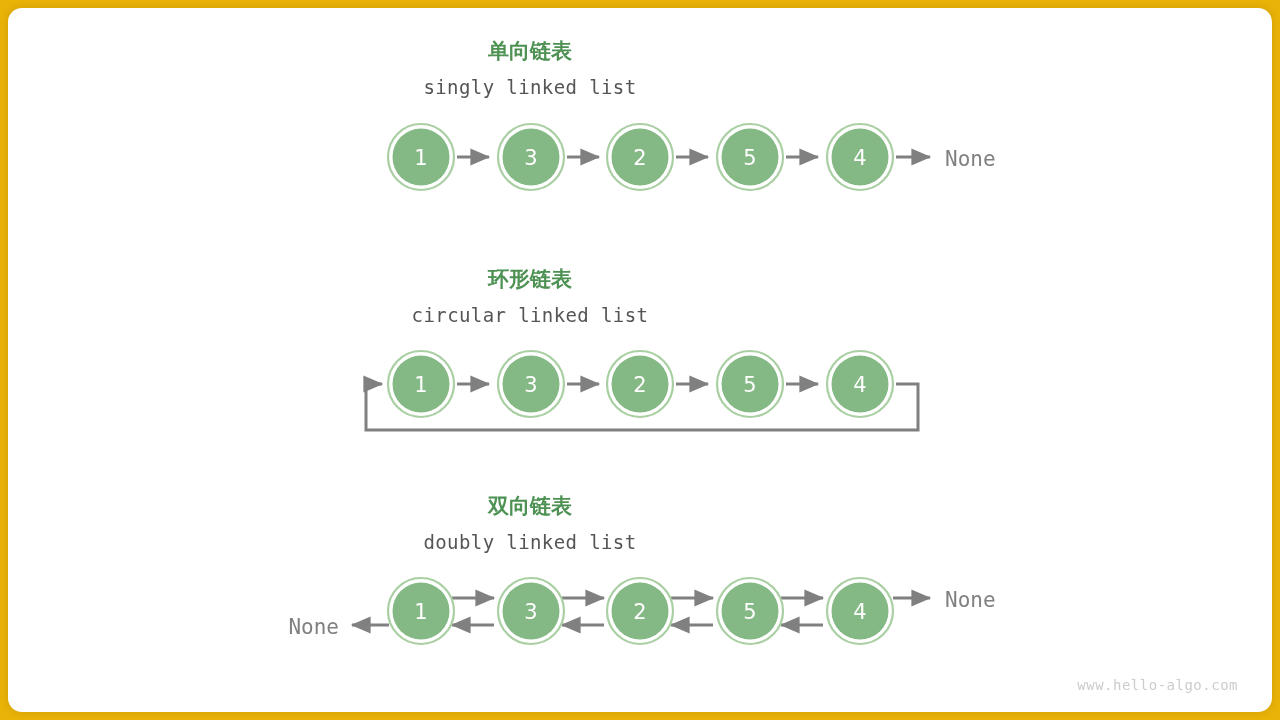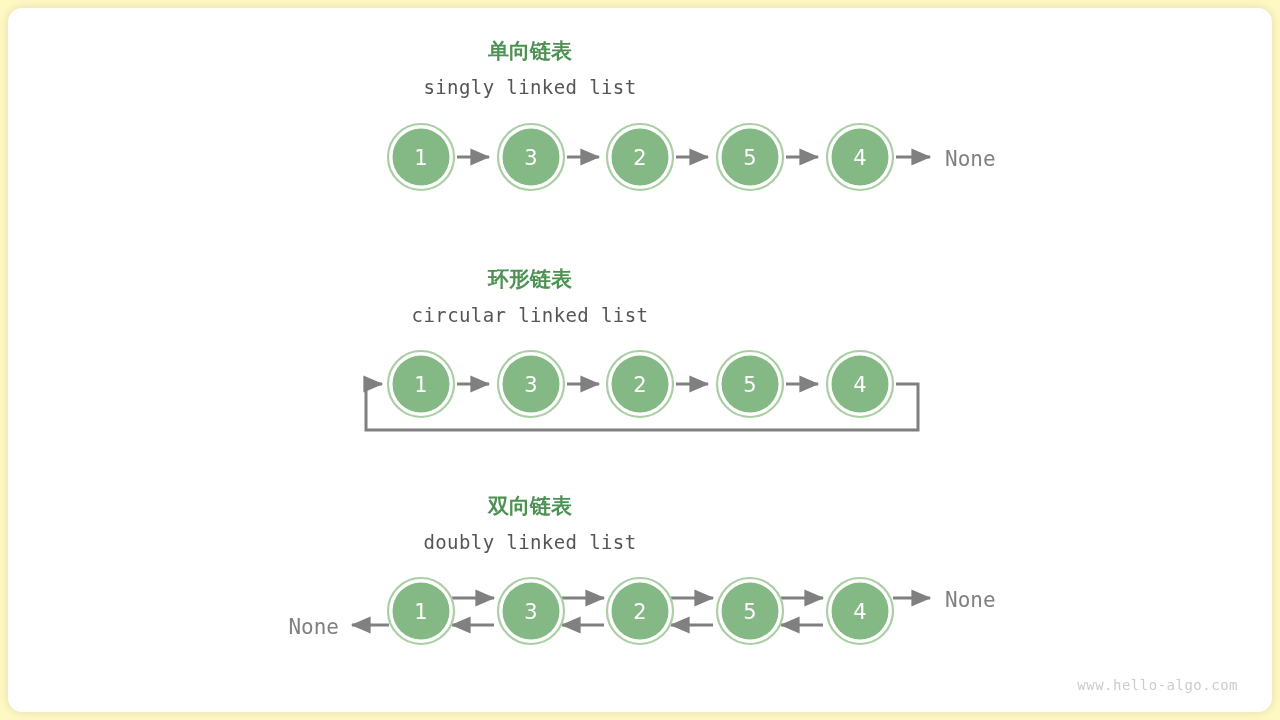--- a/index.html
+++ b/index.html
@@ -10,21 +10,21 @@
   body {
     width: 1280px;
     height: 720px;
     font-family: "DejaVu Sans", sans-serif;
     overflow: hidden;
   }
   #canvas {
     position: relative;
     width: 1280px;
     height: 720px;
-    background: #fef9c3;
+    background: #eab308;
     text-decoration: underline;
   }
   #card {
     position: absolute;
     left: 8px;
     top: 8px;
     width: 1264px;
     height: 704px;
     background: #ffffff;
     border-radius: 14px;

